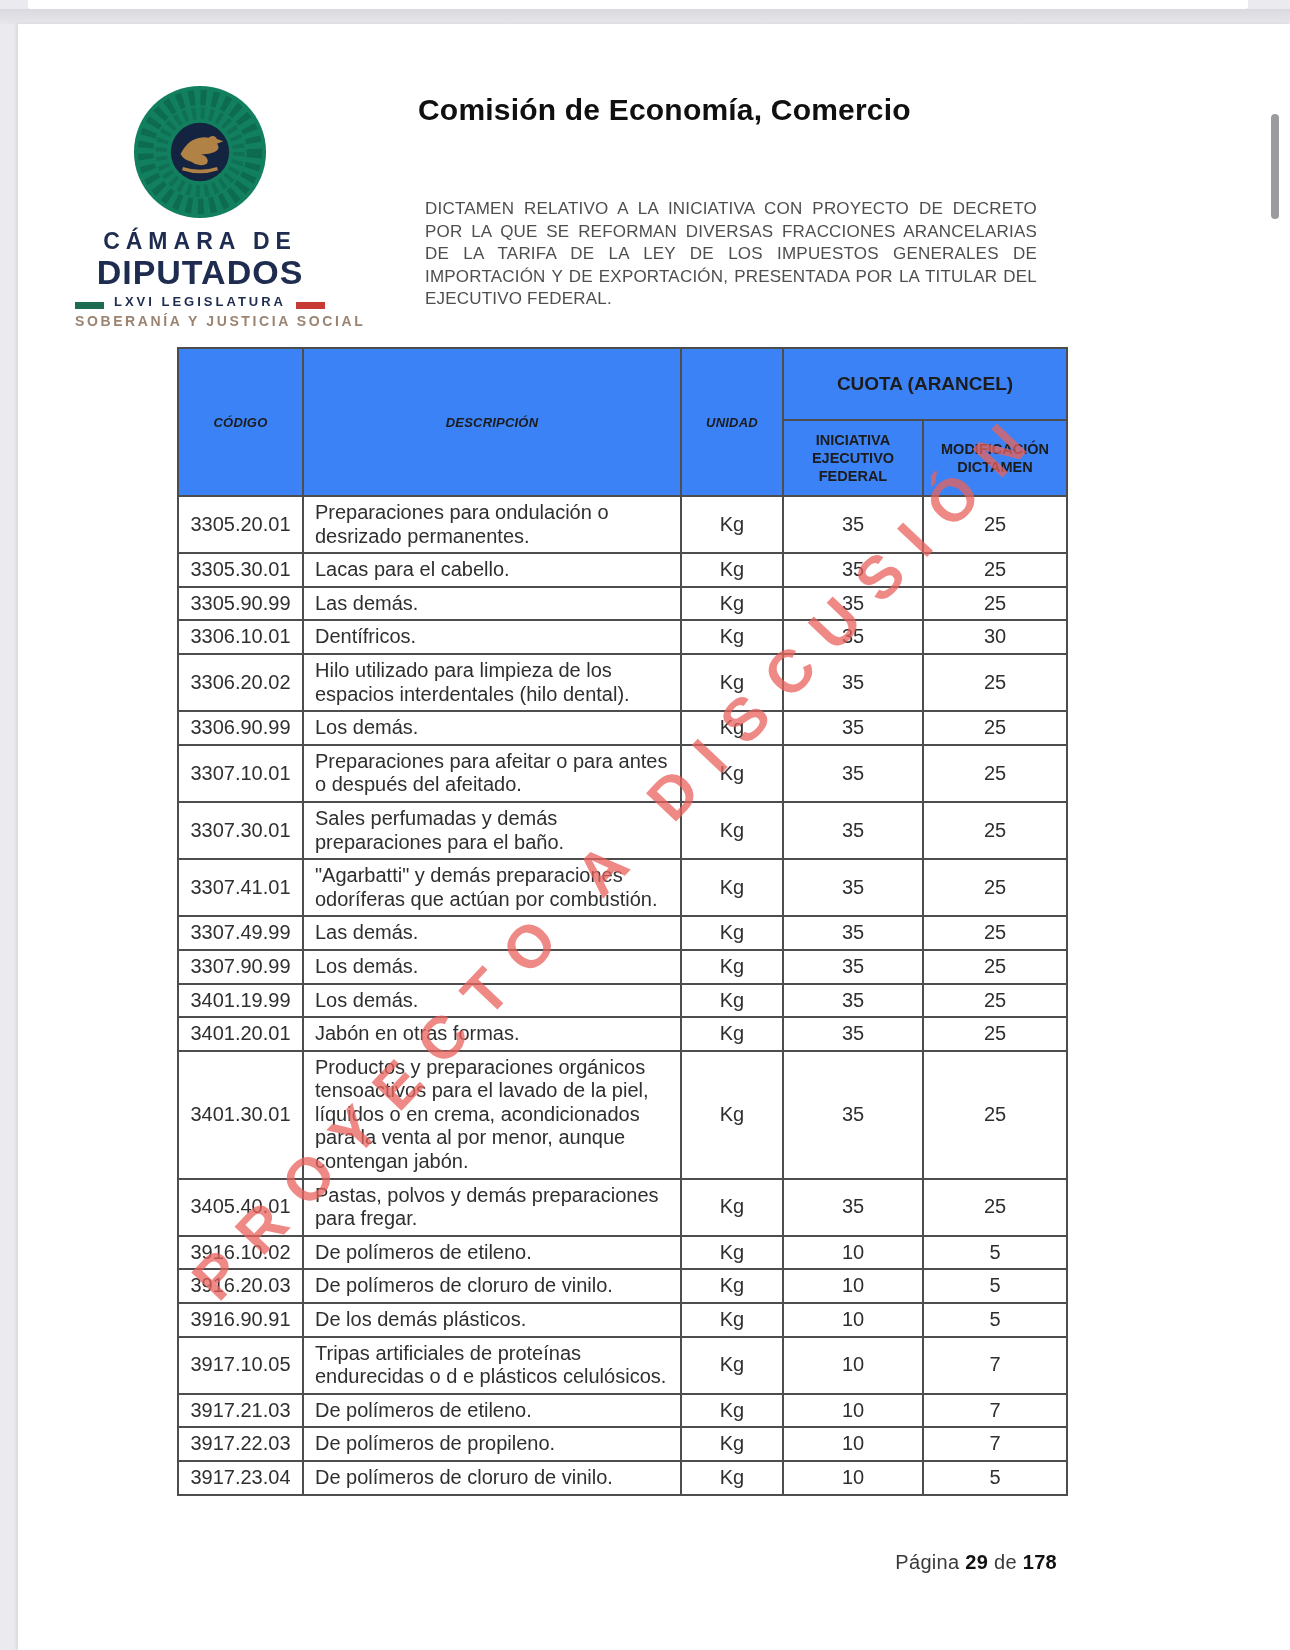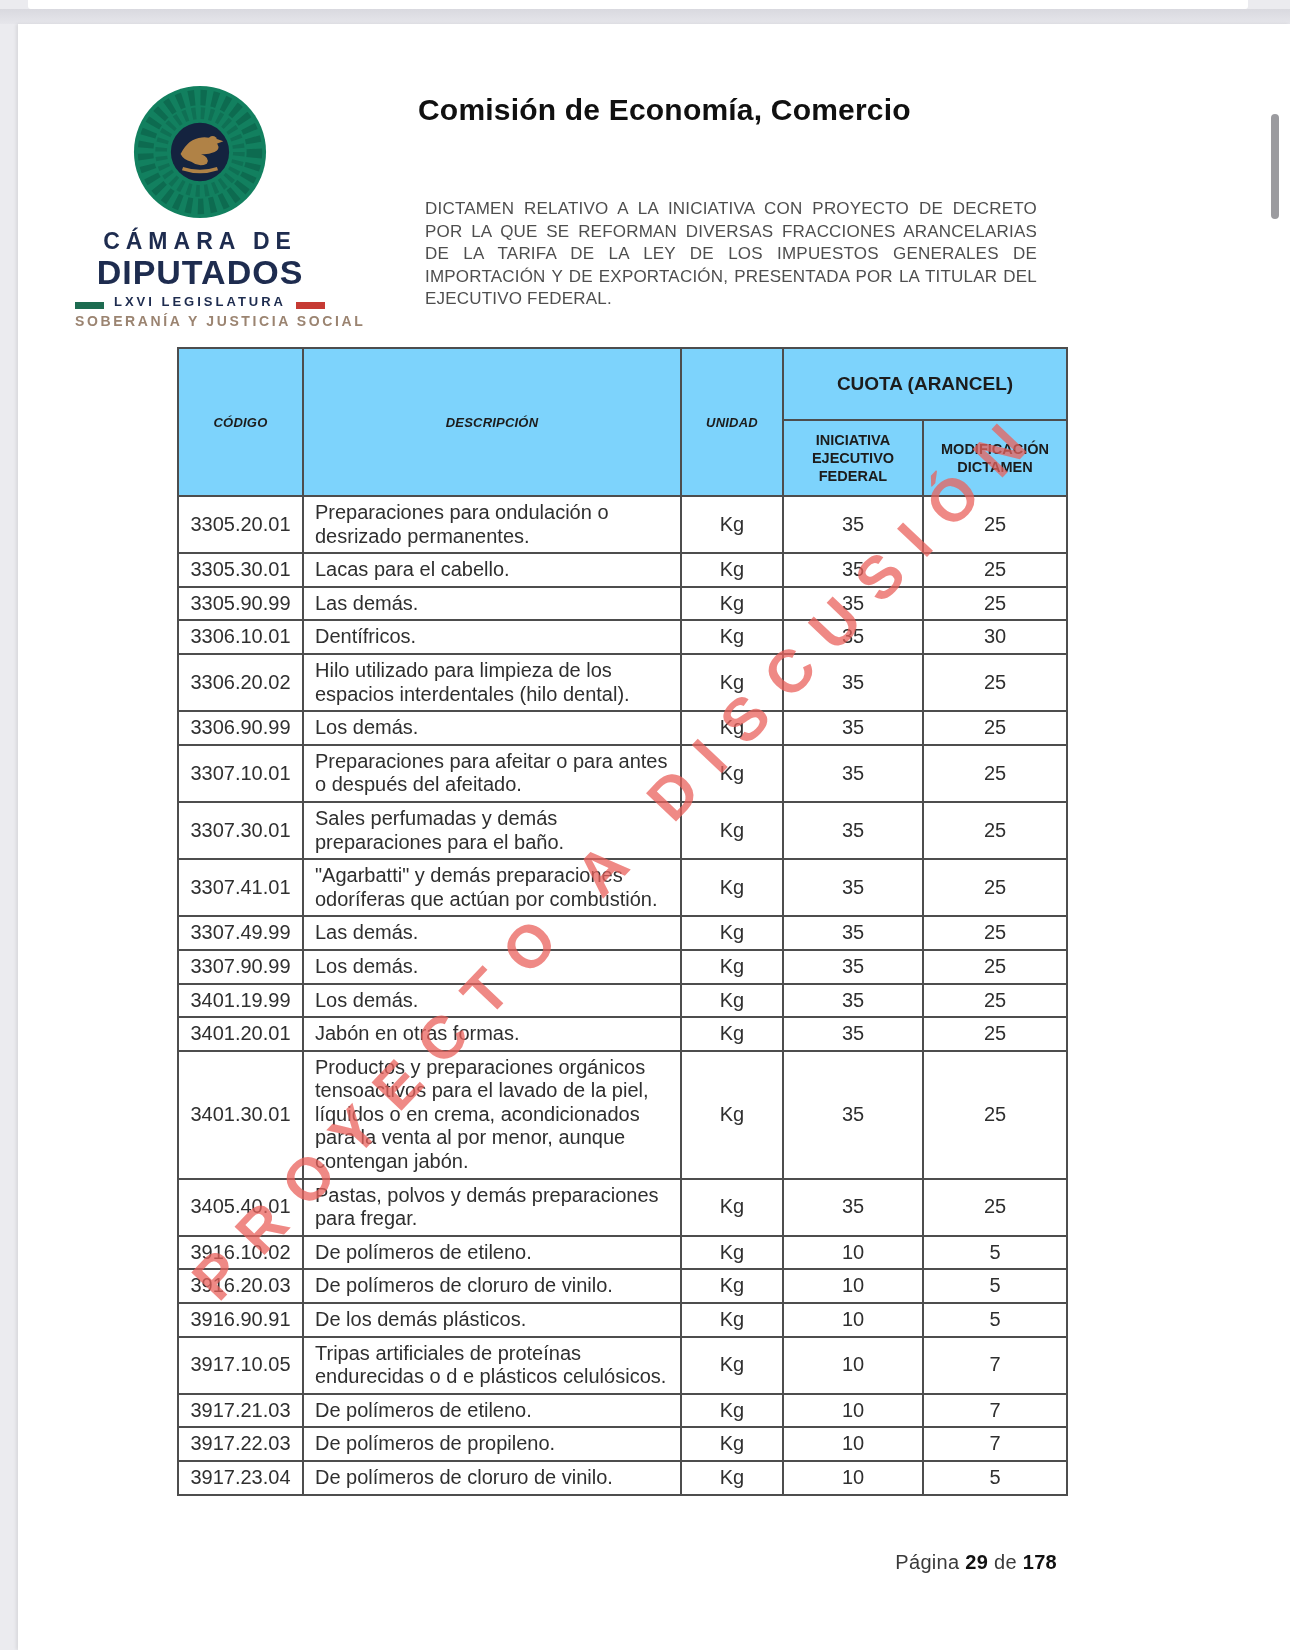--- a/index.html
+++ b/index.html
@@ -58,21 +58,21 @@
     text-align: justify; letter-spacing: 0.2px;
   }
 
   
   .tariff-table {
     position: absolute; left: 159px; top: 323px;
     border-collapse: collapse; table-layout: fixed; width: 889px;
   }
   .tariff-table th, .tariff-table td { border: 2px solid #4d4d4d; overflow: hidden; }
   .tariff-table thead th {
-    background: #7dd3fc; color: #1c1c1c; font-weight: bold;
+    background: #3b82f6; color: #1c1c1c; font-weight: bold;
     text-align: center; vertical-align: middle; padding: 4px 6px;
   }
   th.h-main { font-size: 13px; letter-spacing: 0.2px; font-style: italic; }
   th.h-cuota { height: 62px; font-size: 19px; }
   th.h-sub { height: 66px; font-size: 14.5px; line-height: 1.25; }
   .tariff-table tbody td {
     font-size: 20px; color: #2f2f2f; padding: 4px 8px; line-height: 1.18;
     vertical-align: middle; background: #ffffff;
   }
   .c-center { text-align: center; }

